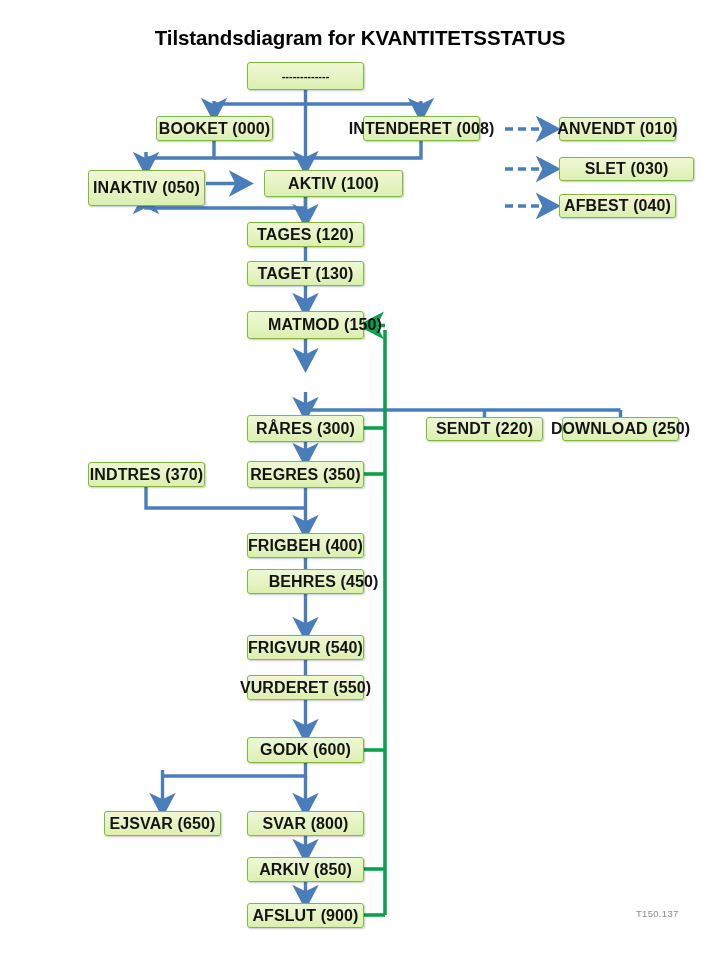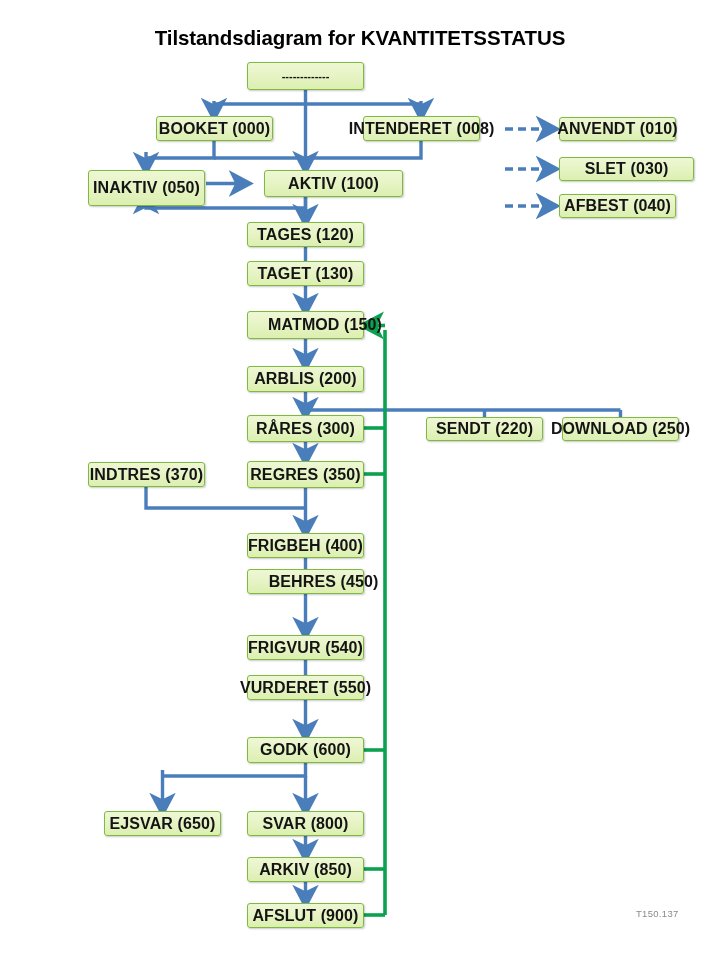--- a/index.html
+++ b/index.html
@@ -137,21 +137,20 @@
   <div class="node" style="left: 156px; top: 116px; width: 117px; height: 25px;">BOOKET (000)</div>
   <div class="node" style="left: 363px; top: 116px; width: 117px; height: 25px;">INTENDERET (008)</div>
   <div class="node" style="left: 88px; top: 170px; width: 117px; height: 36px;">INAKTIV  (050)</div>
   <div class="node" style="left: 264px; top: 170px; width: 139px; height: 27px;">AKTIV (100)</div>
   <div class="node" style="left: 559px; top: 117px; width: 117px; height: 24px;">ANVENDT (010)</div>
   <div class="node" style="left: 559px; top: 157px; width: 135px; height: 24px;">SLET (030)</div>
   <div class="node" style="left: 559px; top: 194px; width: 117px; height: 24px;">AFBEST (040)</div>
   <div class="node" style="left: 247px; top: 222px; width: 117px; height: 25px;">TAGES (120)</div>
   <div class="node" style="left: 247px; top: 261px; width: 117px; height: 25px;">TAGET (130)</div>
   <div class="node" style="left: 247px; top: 311px; width: 117px; height: 28px; padding-left: 39px;">MATMOD (150)</div>
-  <div class="node" style="left: 247px; top: 366px; width: 117px; height: 26px;">ARBLIS (200)</div>
   <div class="node" style="left: 247px; top: 415px; width: 117px; height: 27px;">RÅRES (300)</div>
   <div class="node" style="left: 426px; top: 417px; width: 117px; height: 24px;">SENDT (220)</div>
   <div class="node" style="left: 562px; top: 417px; width: 117px; height: 24px;">DOWNLOAD (250)</div>
   <div class="node" style="left: 247px; top: 461px; width: 117px; height: 27px;">REGRES  (350)</div>
   <div class="node" style="left: 88px; top: 462px; width: 117px; height: 25px;">INDTRES  (370)</div>
   <div class="node" style="left: 247px; top: 533px; width: 117px; height: 25px;">FRIGBEH (400)</div>
   <div class="node" style="left: 247px; top: 569px; width: 117px; height: 25px; padding-left: 36px;">BEHRES  (450)</div>
   <div class="node" style="left: 247px; top: 635px; width: 117px; height: 25px;">FRIGVUR  (540)</div>
   <div class="node" style="left: 247px; top: 675px; width: 117px; height: 25px;">VURDERET  (550)</div>
   <div class="node" style="left: 247px; top: 737px; width: 117px; height: 26px;">GODK  (600)</div>

